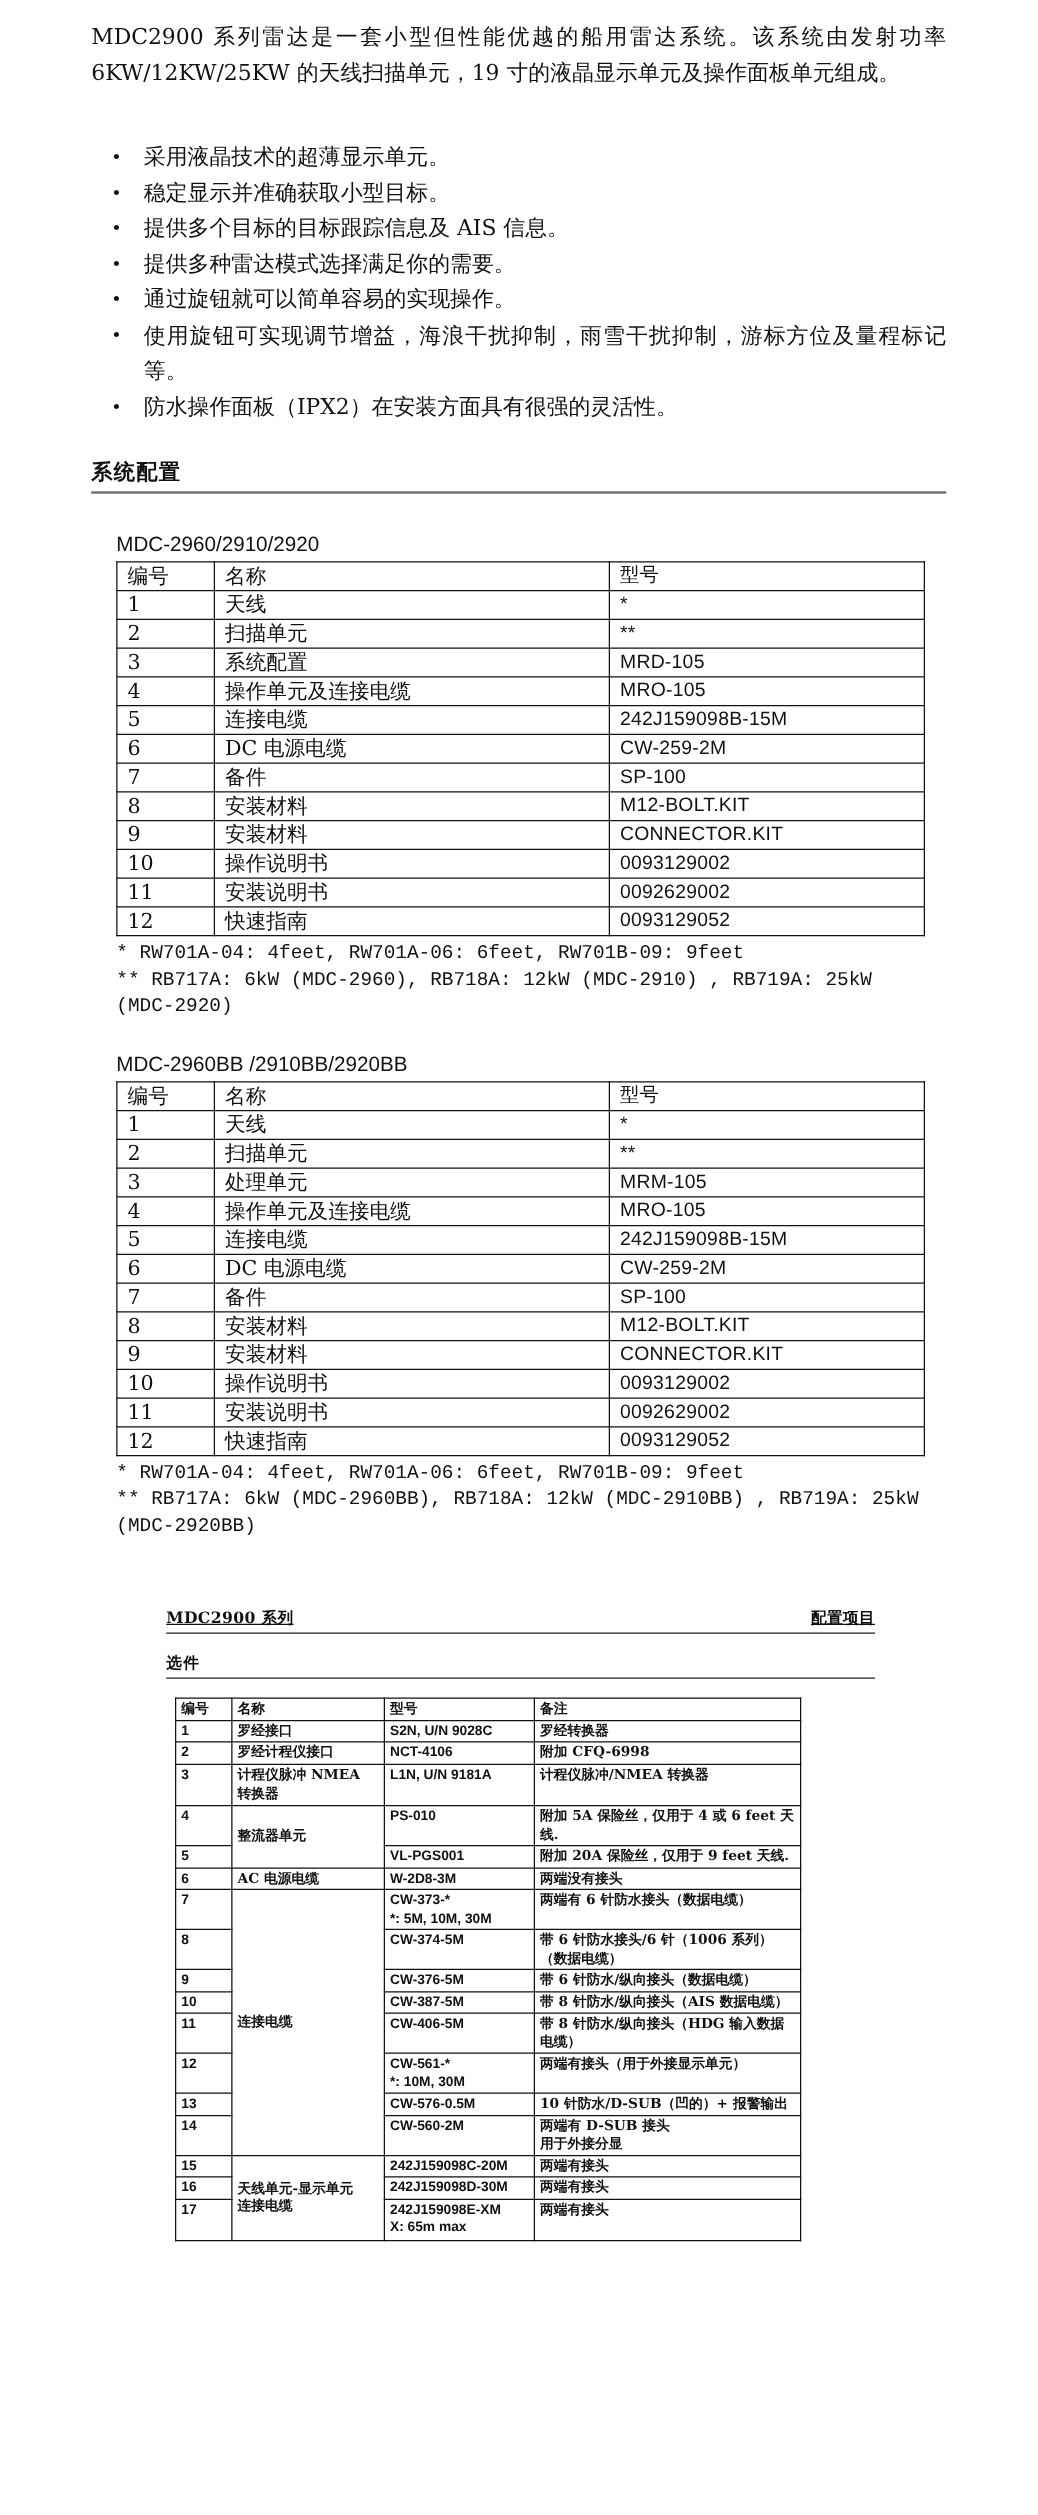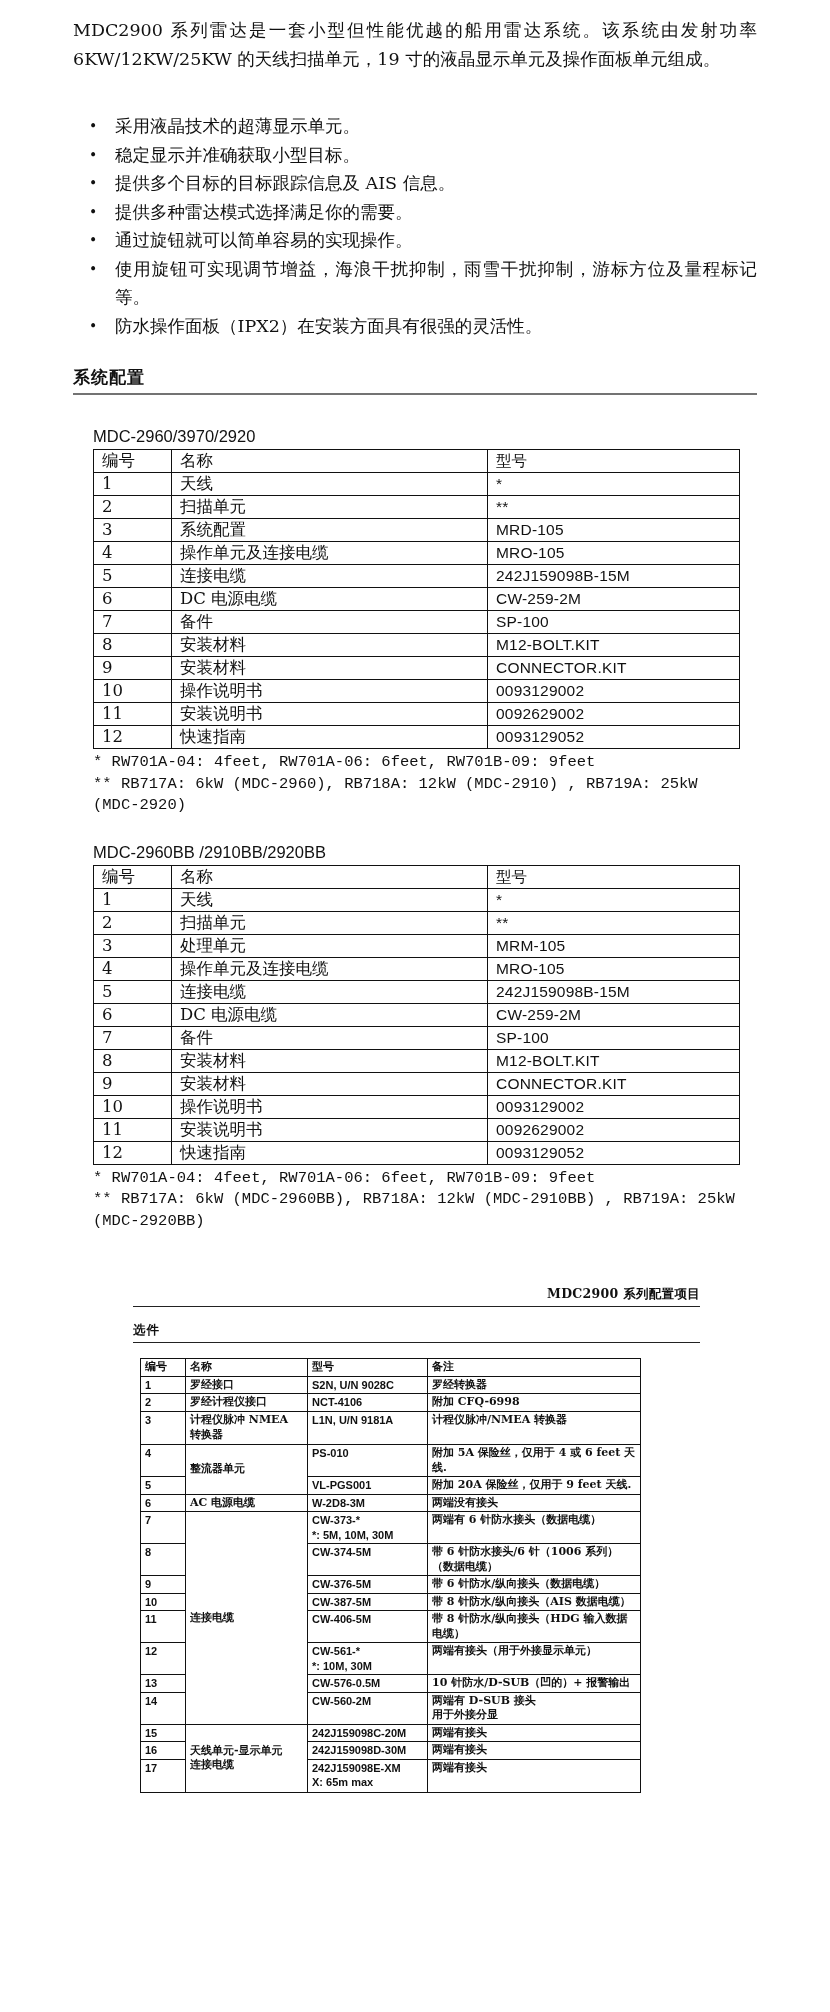--- a/index.html
+++ b/index.html
@@ -37,22 +37,22 @@
   table.cfg th, table.cfg td {
     border:1.6px solid #111; font-weight:normal; text-align:left;
     font-size:16.5px; padding:1px 8px; height:23px; line-height:20px;
   }
   table.cfg td.model, table.cfg th.model { font-family:"Liberation Sans",sans-serif; font-size:15.5px; }
   table.cfg td.model { letter-spacing:.2px; }
   .footnotes { font-family:Liberation Mono, monospace; font-size:15.5px; line-height:21.5px; margin-top:3px; width:660px; }
 
   
   .opt-page { margin-left:60px; margin-top:54px; width:567px; }
-  .opt-header { display:flex; justify-content:flex-end; align-items:flex-end;
-    border-bottom:1.8px solid #222; padding-bottom:3px; }
+  .opt-header { display:flex; justify-content:space-between; align-items:flex-end;
+    border-bottom:1.8px solid #222; padding-bottom:3px;text-decoration:underline; }
   .opt-header .hl { font-size:12.5px; font-weight:bold; letter-spacing:.3px; }
   .opt-sec { margin-top:15px; font-size:12.5px; font-weight:bold; letter-spacing:1px;
     border-bottom:1.8px solid #222; padding-bottom:3px; }
   table.opt { border-collapse:collapse; table-layout:fixed; width:500px; margin-top:15px; margin-left:7px; font-weight:bold; }
   table.opt col.o-no{width:45px} table.opt col.o-name{width:122px}
   table.opt col.o-model{width:120px} table.opt col.o-note{width:213px}
   table.opt th, table.opt td {
     border:1.4px solid #111; text-align:left; vertical-align:top;
     font-size:11px; line-height:14.5px; padding:1px 4px; white-space:pre-line;
   }
@@ -80,21 +80,21 @@
       <li>防水操作面板（IPX2）在安装方面具有很强的灵活性。</li>
     </ul>
 
   <div class="gap-md"></div>
   <div class="sec-heading">系统配置</div>
   <div style="height:32px"></div>
 
   <div>
 
   <div class="tbl-block">
-        <div class="tbl-title">MDC-2960/3970/2920</div>
+        <div class="tbl-title">MDC-2960/2910/2920</div>
         <table class="cfg">
           <colgroup>
             <col class="c-no">
             <col class="c-name">
             <col class="c-model">
           </colgroup>
           <thead>
             <tr>
               <th>编号</th>
               <th>名称</th>

